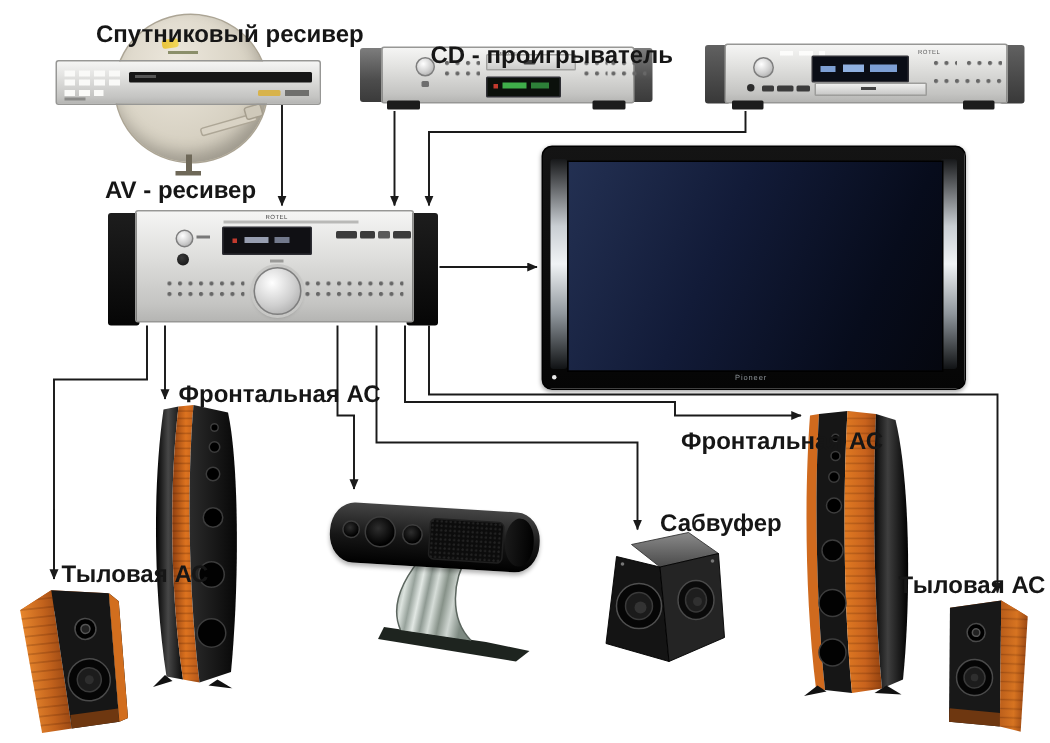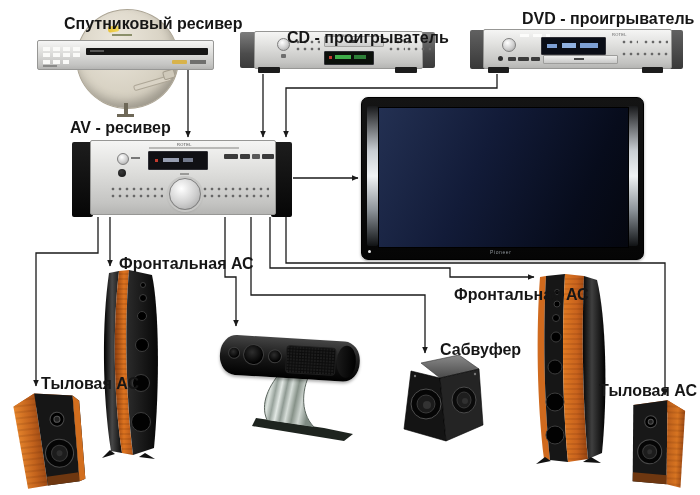--- a/index.html
+++ b/index.html
@@ -52,21 +52,20 @@
           background-image:radial-gradient(circle at 1px 1px,#222 .6px,rgba(0,0,0,0) 1px);
           background-size:3px 3px;border:1px solid #1f1f1f;}
 </style>
 </head>
 <body>
 
 <div class="stage">
 
   <div class="lbl" style="left:64px;top:15px">Спутниковый ресивер</div>
   <div class="lbl" style="left:287px;top:29px">CD - проигрыватель</div>
-  <div class="lbl" style="left:522px;top:10px">DVD - проигрыватель</div>
   <div class="lbl" style="left:70px;top:119px">AV - ресивер</div>
   <div class="lbl" style="left:119px;top:255px">Фронтальная АС</div>
   <div class="lbl" style="left:41px;top:375px">Тыловая АС</div>
   <div class="lbl" style="left:440px;top:341px">Сабвуфер</div>
   <div class="lbl" style="left:454px;top:286px">Фронтальная АС</div>
   <div class="lbl" style="left:599px;top:382px">Тыловая АС</div>
 
   <div class="dish" style="left:76px;top:9px;width:101px;height:98px"></div>
   <div class="abs" style="left:108px;top:26px;width:11px;height:6px;background:linear-gradient(90deg,#e8c23a,#f2d85a);border-radius:2px;transform:rotate(-8deg);z-index:1"></div>
   <div class="abs" style="left:112px;top:34px;width:20px;height:2px;background:#8b8f6a;z-index:1"></div>

